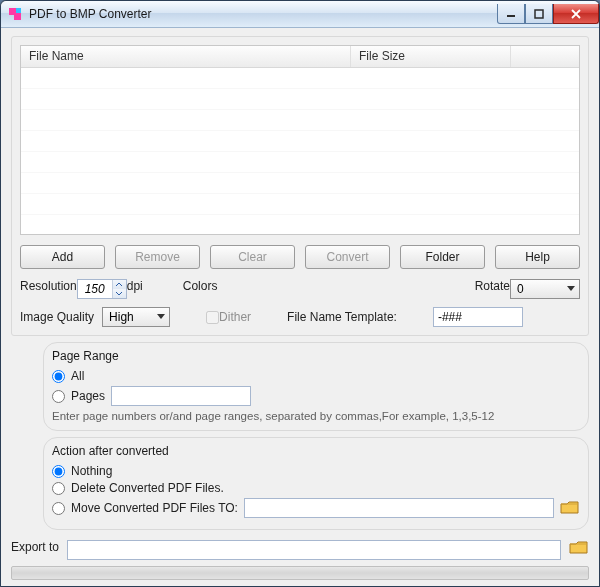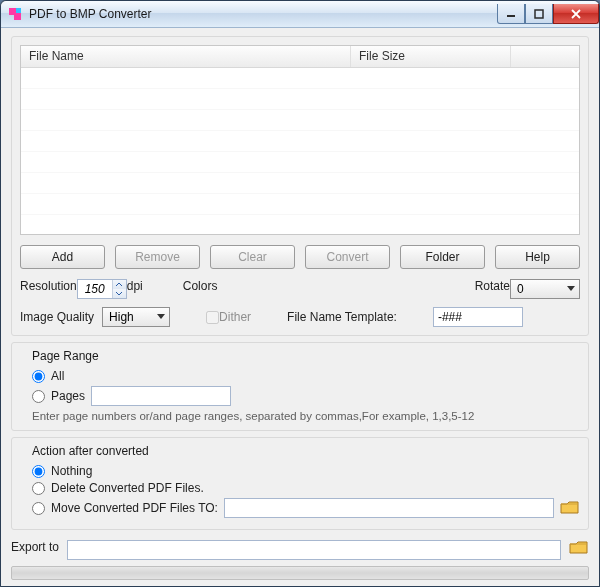--- a/index.html
+++ b/index.html
@@ -32,21 +32,21 @@
   .spin .sbtns { display: flex; flex-direction: column; width: 14px; }
   .spin .sb { height: 9px; border-left: 1px solid #c4d0e0; background: linear-gradient(180deg, #f2f6fb, #dfe8f3); display:flex; align-items:center; justify-content:center; cursor: pointer; }
   .spin .sb svg { display:block; }
   select { height: 20px; border: 1px solid #8f8f8f; background: linear-gradient(180deg,#fdfdfd,#e7e7e7); padding: 0 18px 0 6px; appearance: none; -webkit-appearance:none; position: relative; }
   .select-wrap { position: relative; display: inline-block; }
   .select-wrap::after { content:""; position:absolute; right:5px; top:7px; width:0; height:0; border-left:4px solid transparent; border-right:4px solid transparent; border-top:5px solid #333; pointer-events:none; }
   .row2 { display: flex; align-items: center; gap: 8px; margin-top: 8px; }
   .chk { display:inline-flex; align-items:flex-end; color:#8f8f8f; }
   .chk input { width: 13px; height: 13px; }
   .txt { height: 20px; border:1px solid #a7b7cf; background:#fff; padding: 0 4px; outline:none; }
-  .fieldset { border: 1px solid #d9d9d9; border-radius: 3px; padding: 6px 8px 8px 20px; margin-bottom: 6px; position: relative; }
+  .fieldset { border: 1px solid #d9d9d9; border-radius: 14px; padding: 6px 8px 8px 8px; margin-bottom: 6px; position: relative; margin-left: 32px; }
   .legend { color:#1a1a1a; margin-bottom:6px; }
   .radio-row { display:flex; align-items:center; gap:6px; margin: 3px 0; }
   .radio-row input[type=radio] { width:13px; height:13px; }
   .hint { color:#606060; margin-top:4px; font-size: 11.5px; }
   .exportrow { display:flex; align-items:flex-start; gap:8px; margin: 4px 0 6px 0; }
   .exportrow .txt { flex:1; }
   .folder-icon { width:20px; height:16px; cursor:pointer; }
   .progress { height: 14px; border:1px solid #bfbfbf; border-radius:2px; background: linear-gradient(180deg,#e7e7e7,#d6d6d6 50%,#e2e2e2); }
 </style>
 </head>

